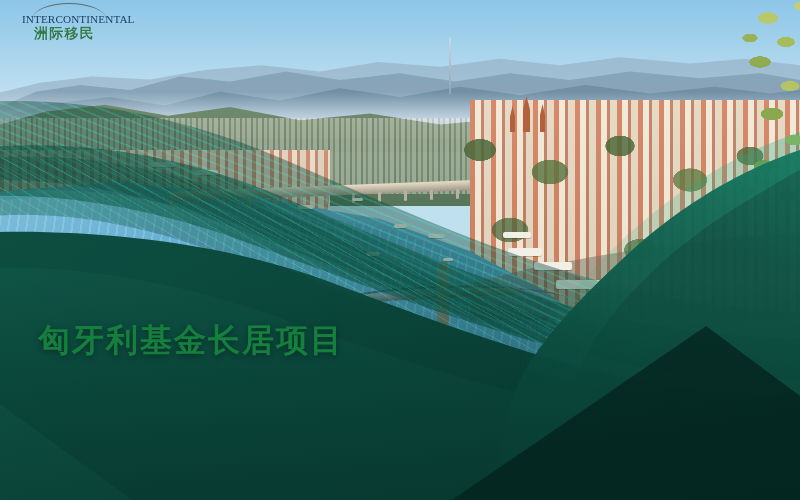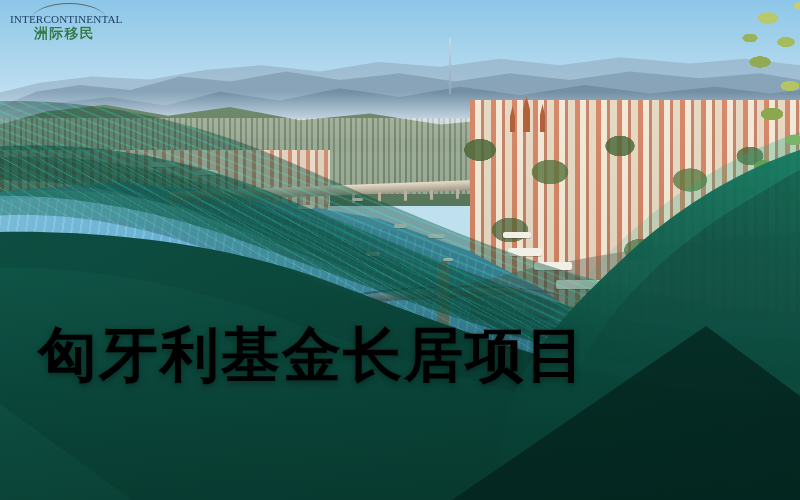--- a/index.html
+++ b/index.html
@@ -285,21 +285,21 @@
     position:absolute; left:6px; top:3px;
     width:110px; height:36px;
     z-index:12;
   }
   .logo-arc {
     position:absolute; left:26px; top:0px; width:74px; height:16px;
     border-top:1.6px solid #5c6a68;
     border-radius:50% / 100% 100% 0 0;
   }
   .logo-word {
-    position:absolute; left:4px; top:10px; width:110px;
+    position:absolute; left:16px; top:10px; width:110px;
     font-size:11.2px; letter-spacing:.1px;
     color:#1d3f63; font-weight:400;
     font-family:"Liberation Serif", serif;
     white-space:nowrap;
   }
   .logo-cn {
     position:absolute; left:28px; top:22px;
     font-size:14px; letter-spacing:1.2px;
     color:#2f7a4e; font-weight:700;
     white-space:nowrap;
@@ -314,23 +314,23 @@
     font-size:34px;
     font-weight:300;
     color:#f2f6f5;
     letter-spacing:1.2px;
     line-height:1.12;
     white-space:nowrap;
     text-shadow:0 1px 4px rgba(0,0,0,.32);
   }
   .title-cn {
     margin-top:2px;
-    font-size:59px;
+    font-size:32px;
     font-weight:700;
-    color:#000000;
+    color:#15803d;
     letter-spacing:2px;
     line-height:1.06;
     white-space:nowrap;
     text-shadow:0 2px 6px rgba(0,0,0,.38);
   }
 </style>
 </head>
 <body>
 
 <div id="banner">

